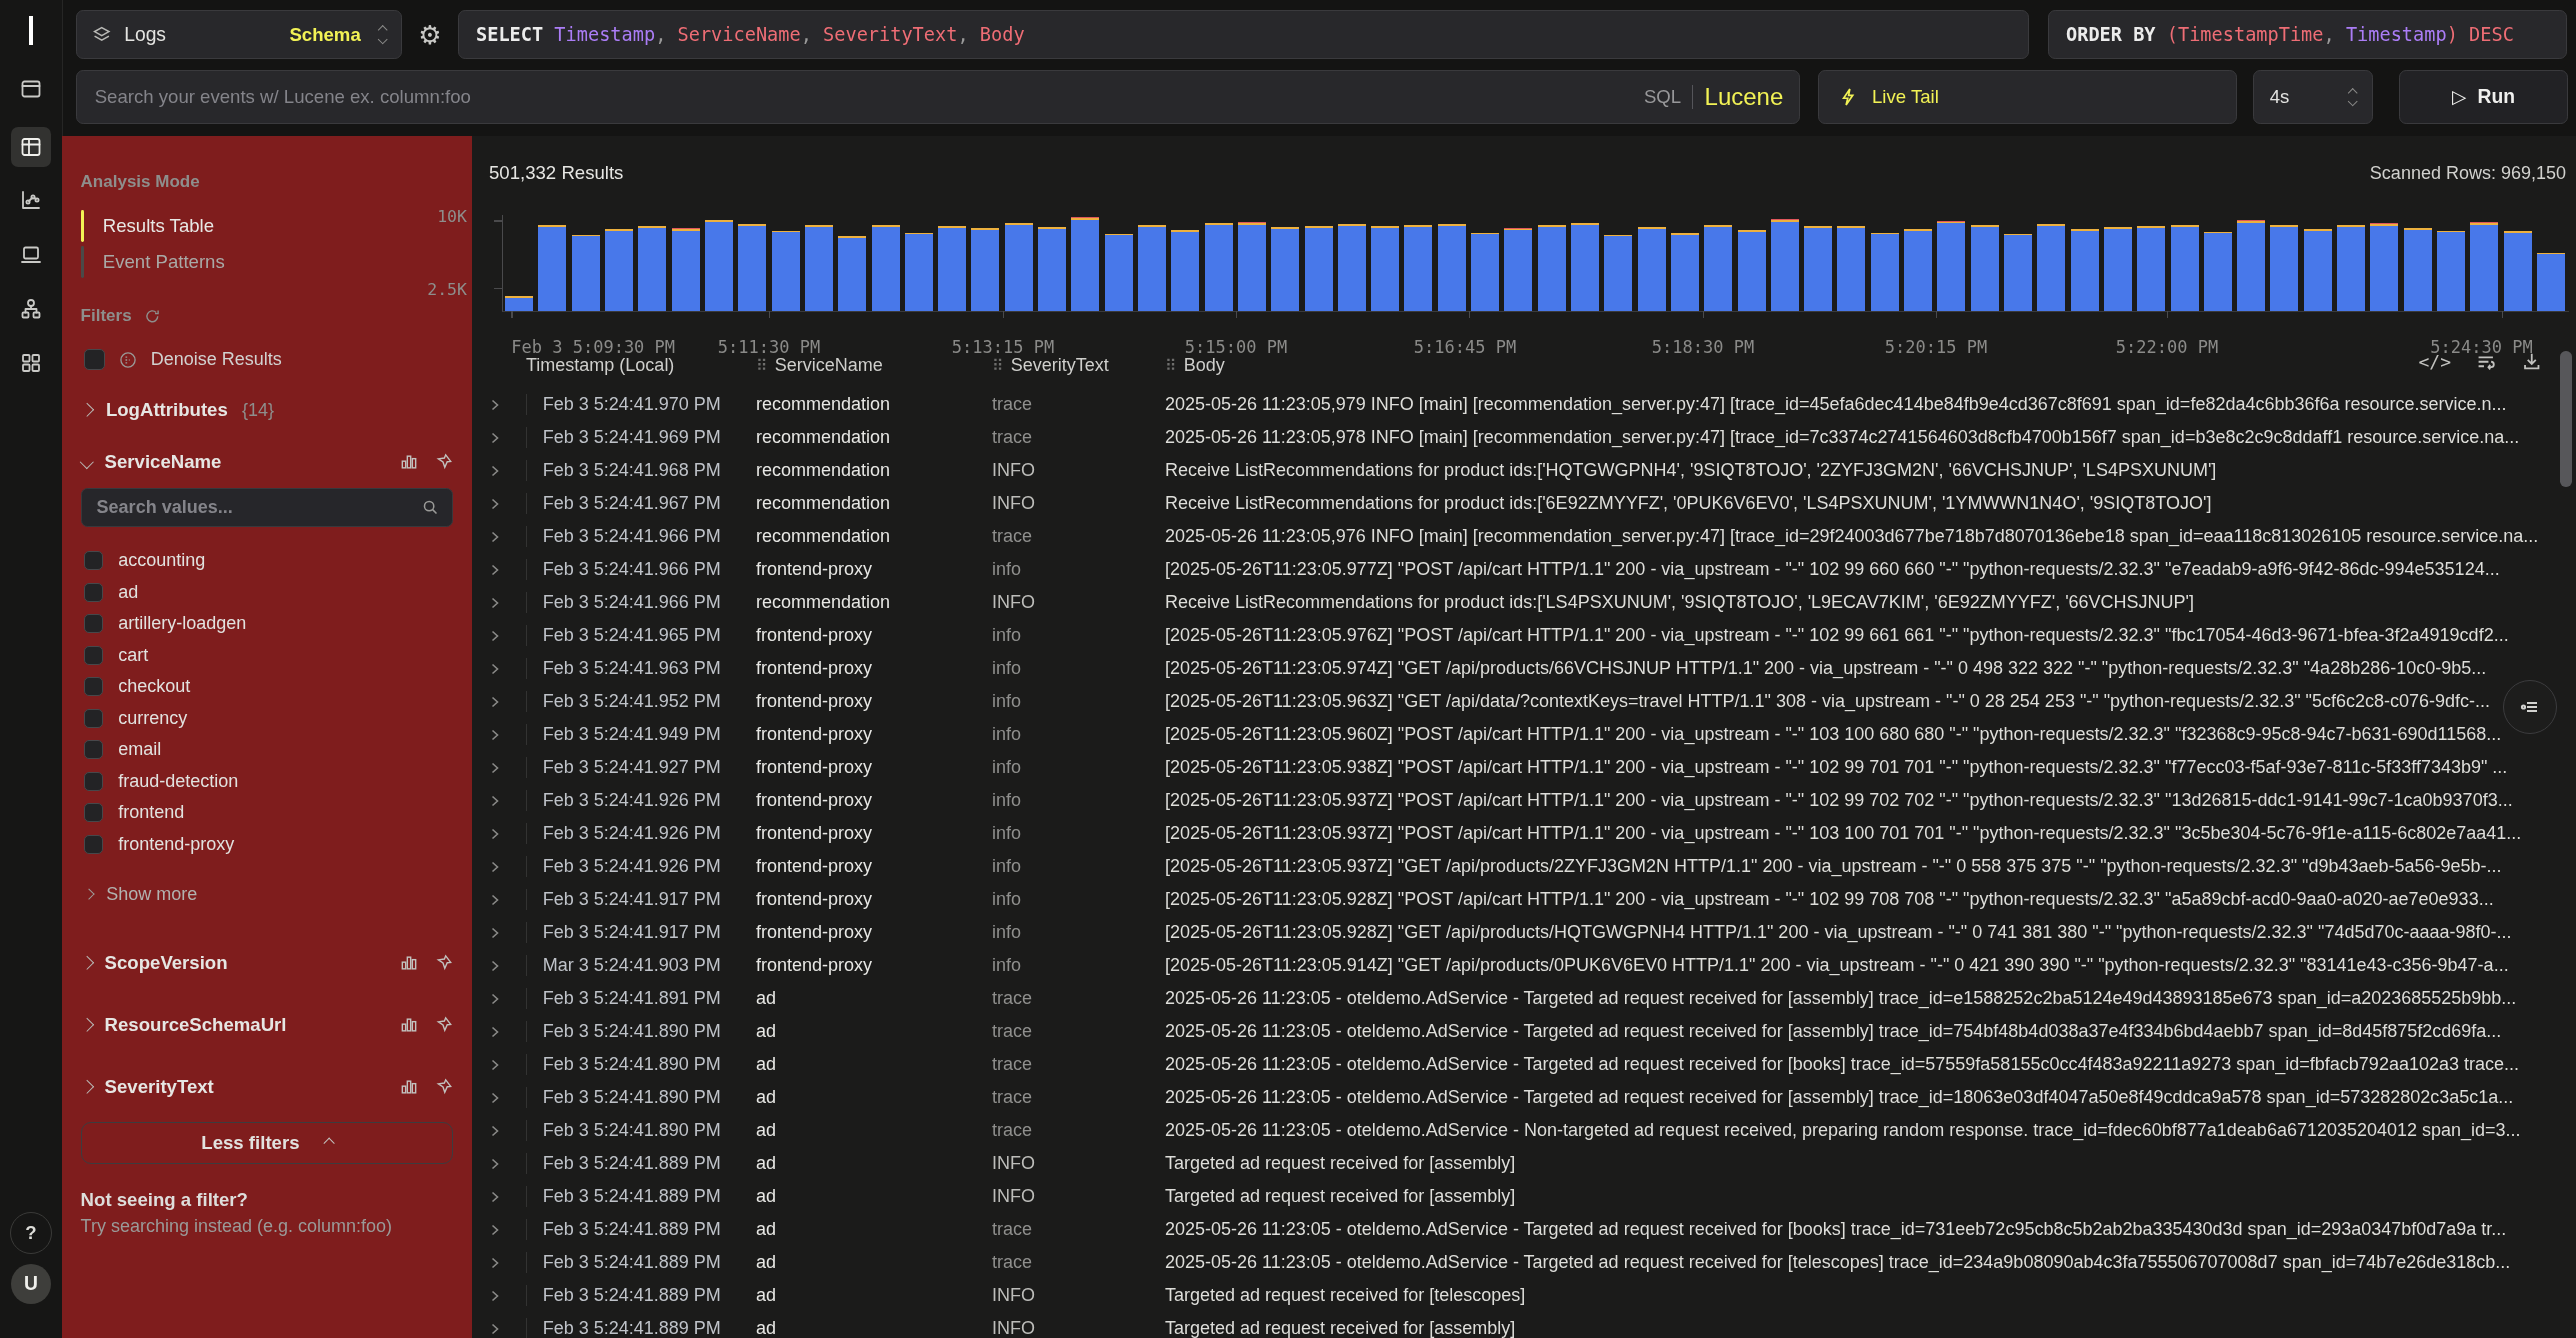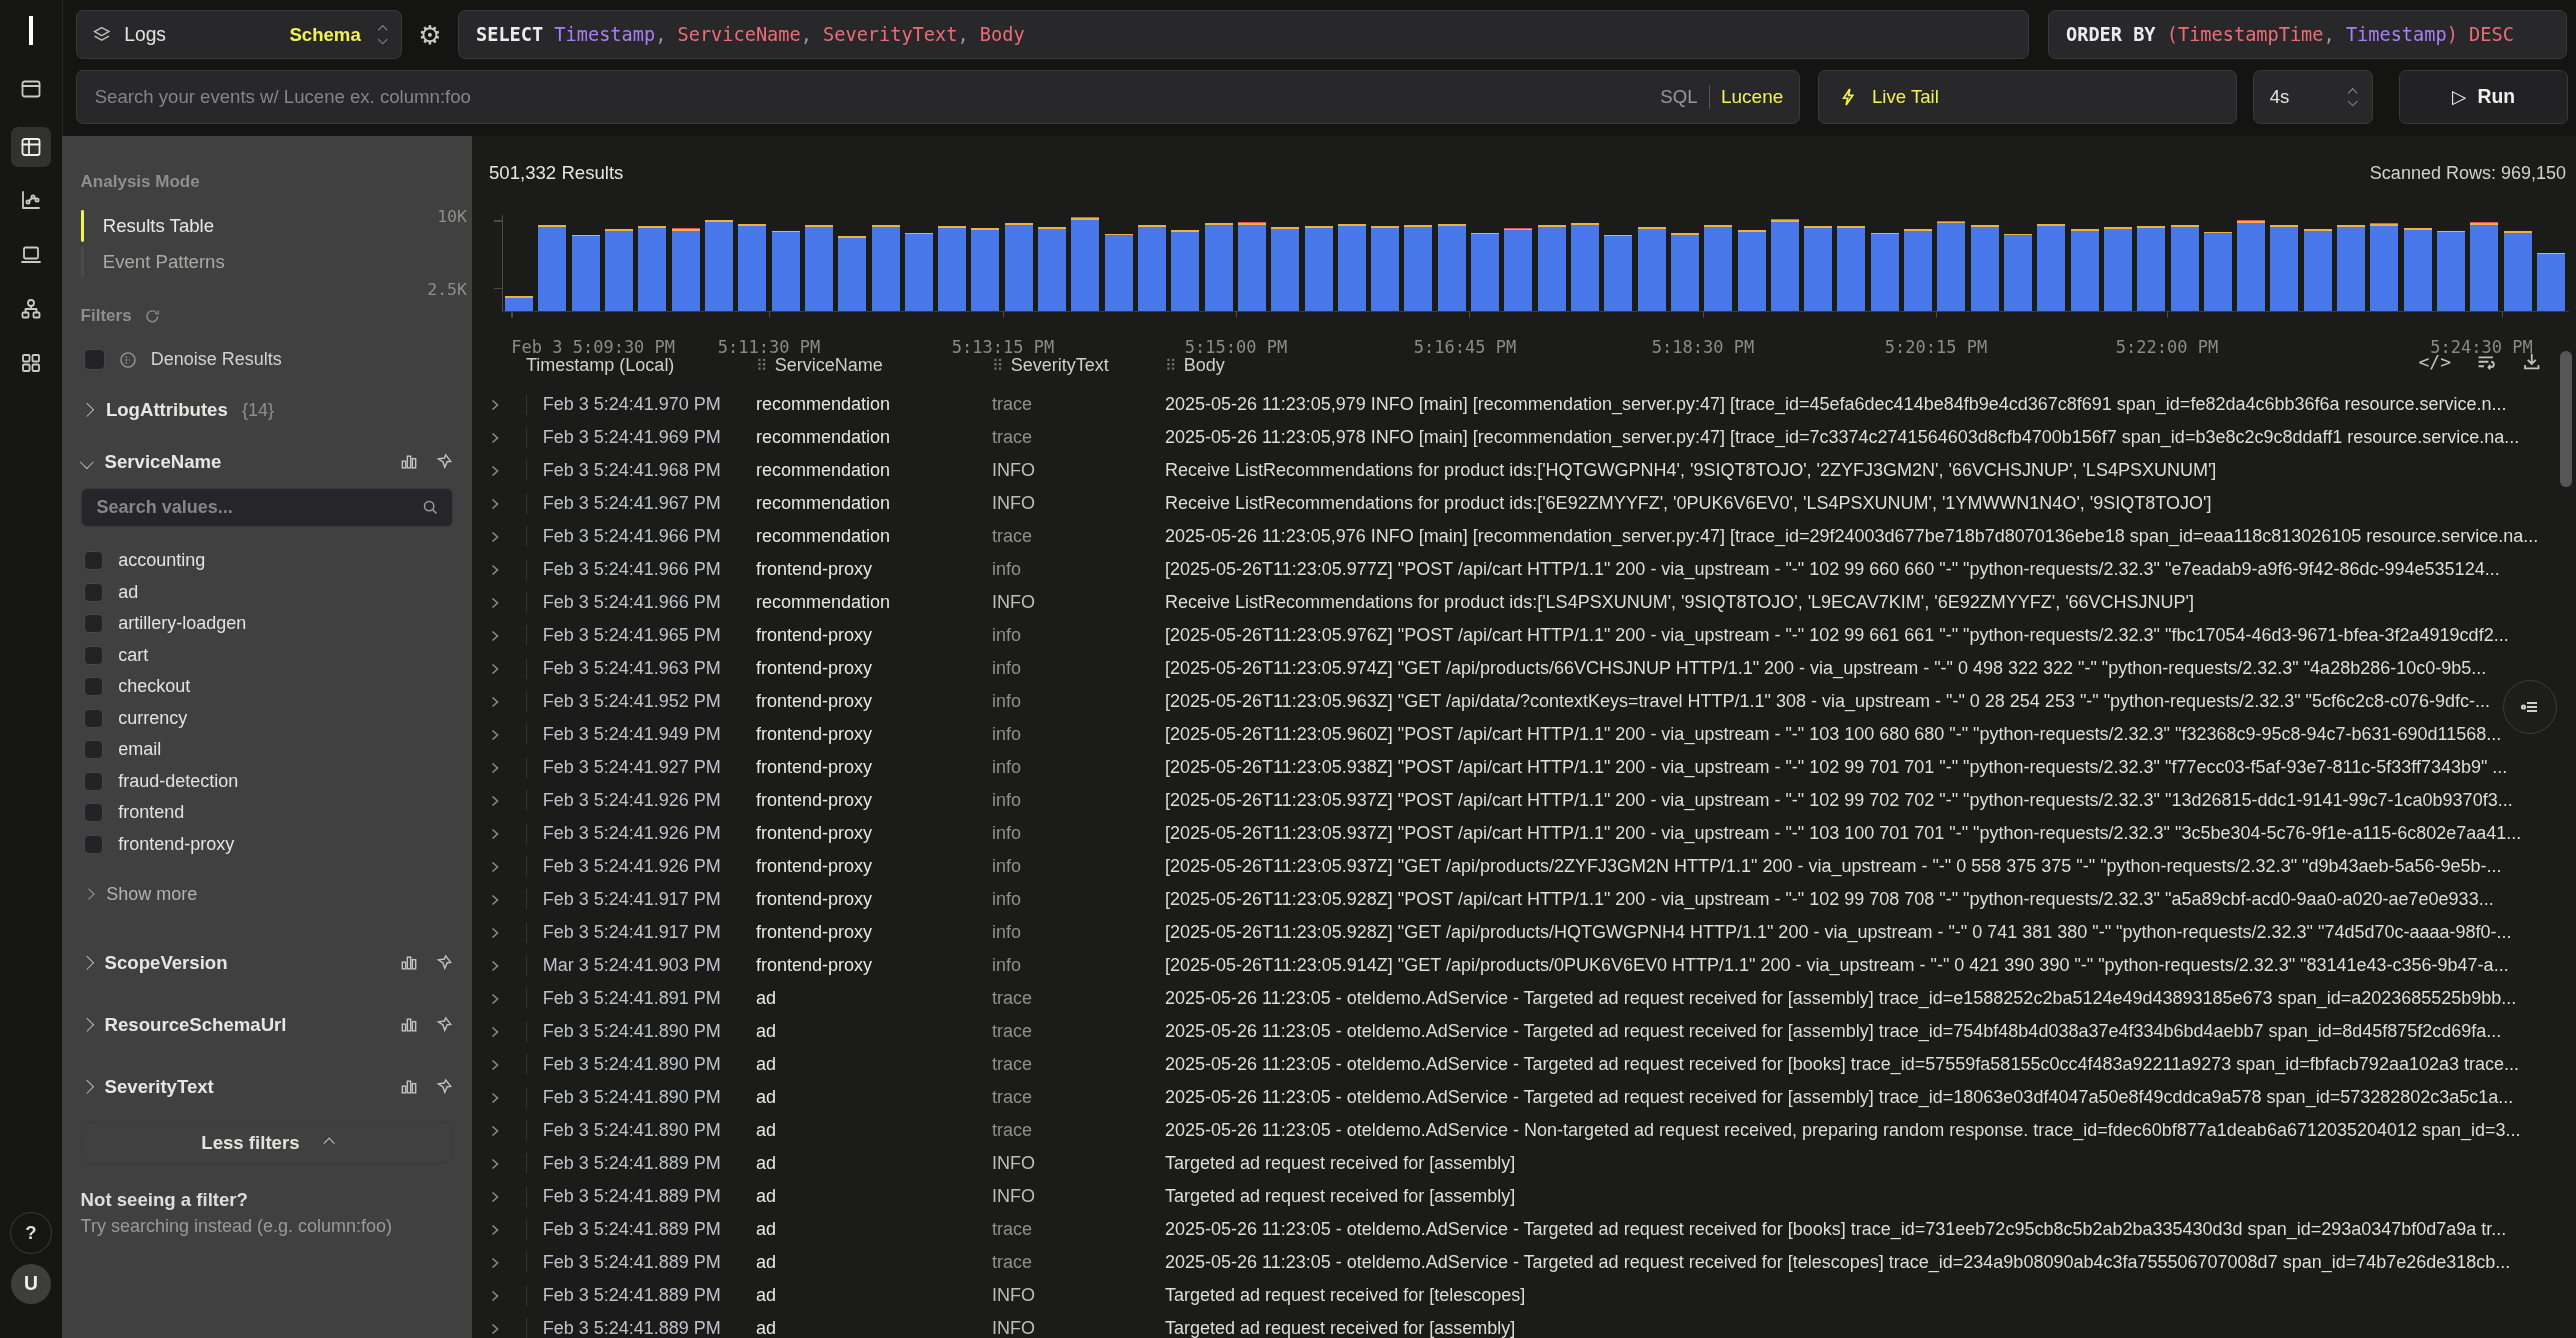--- a/index.html
+++ b/index.html
@@ -37,32 +37,32 @@
   .tok.purple{color:#ab7df6;font-family:"DejaVu Sans Mono",monospace;}
   .tok.red{color:#ee6d75;font-family:"DejaVu Sans Mono",monospace;}
   .tok.plain{color:#9a9a9a;font-family:"DejaVu Sans Mono",monospace;}
 
   #search-box{left:76px;top:70px;width:1724px;height:54px;display:flex;align-items:center;padding:0 15.7px;}
   #search-input{flex:1;background:transparent;border:none;outline:none;color:#dcdcda;font-size:18.6px;font-family:"Liberation Sans",sans-serif;}
   #search-input::placeholder{color:#84848a;}
   #lang-toggle{display:flex;align-items:center;gap:11.4px;padding-left:14.3px;}
   #sql-mode{color:#98989a;font-size:18.6px;}
   #lang-divider{width:0.7px;height:24px;background:#55555a;}
-  #lucene-mode{color:#f2f255;font-size:19px;}
+  #lucene-mode{color:#f2f255;font-size:24px;}
   #livetail-btn{left:1818px;top:70px;width:419px;height:54px;display:flex;align-items:center;gap:13px;padding:0 20px;}
   #livetail-btn svg{stroke:#f2f255;fill:none;stroke-width:2;}
   #livetail-label{color:#f2f255;font-size:18.6px;}
   #interval-box{left:2253px;top:70px;width:120px;height:54px;display:flex;align-items:center;justify-content:space-between;padding:0 15.7px;}
   #interval-value{color:#e2e2e0;font-size:18.6px;}
   #run-btn{left:2399px;top:70px;width:169px;height:54px;background:#222225;display:flex;align-items:center;justify-content:center;gap:11.4px;}
   #run-icon{color:#f0f0ee;font-size:18.6px;}
   #run-label{color:#f0f0ee;font-size:19.3px;font-weight:bold;}
 
   
-  #sidebar{position:absolute;left:62px;top:136px;width:411px;height:1202px;background:#404040;border-right:0.7px solid #242423;box-sizing:border-box;}
+  #sidebar{position:absolute;left:62px;top:136px;width:411px;height:1202px;background:#7f1d1d;border-right:0.7px solid #242423;box-sizing:border-box;}
   .side-sec-label{color:#8e8e8c;font-size:17px;font-weight:bold;}
   #analysis-label{position:absolute;left:18.6px;top:36px;}
   #analysis-modes{position:absolute;left:18.6px;top:72px;right:18.6px;}
   .mode-item{display:flex;align-items:center;height:36px;}
   .mode-bar{width:3.6px;height:31.5px;border-radius:1.4px;background:#4a4a48;margin-right:18.6px;}
   .mode-item.active .mode-bar{background:#f2f255;}
   .mode-item .mode-label{font-size:18.6px;color:#a9a9a6;}
   .mode-item.active .mode-label{color:#e8e8e5;}
   #filters-row{position:absolute;left:18.6px;top:170px;display:flex;align-items:center;gap:11.4px;}
   #filters-row svg{stroke:#8e8e8c;fill:none;stroke-width:1.8;}

